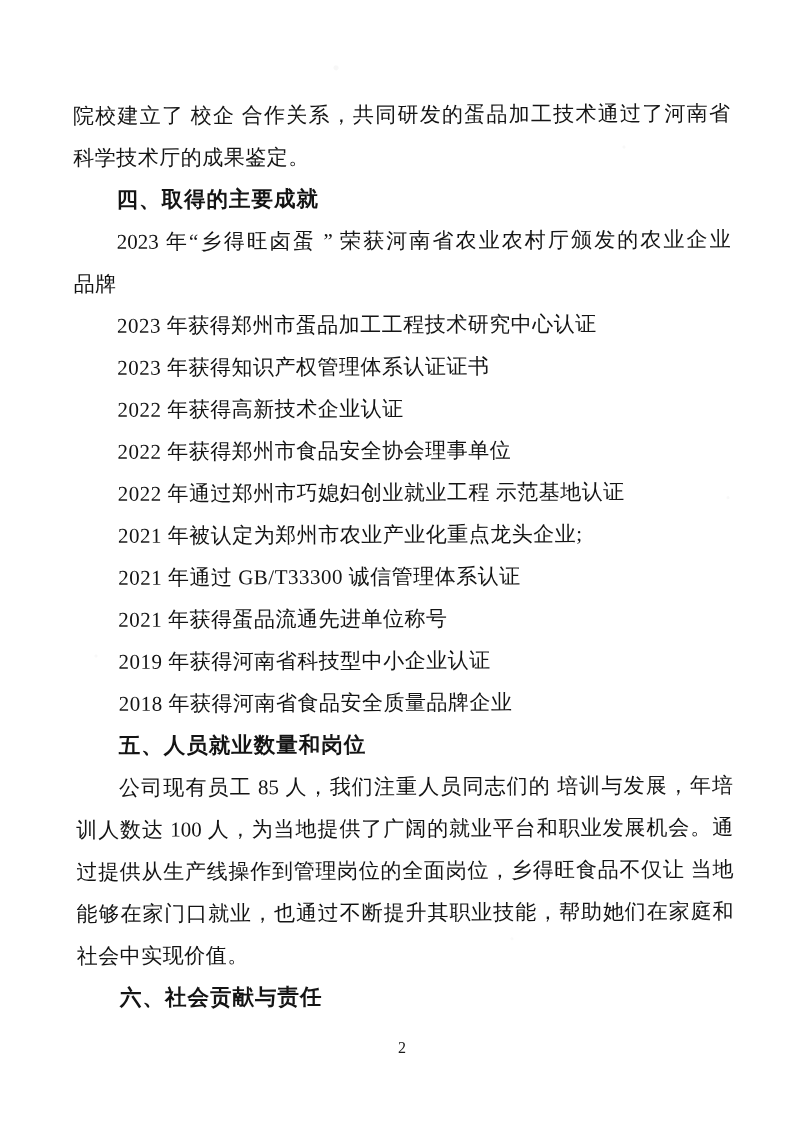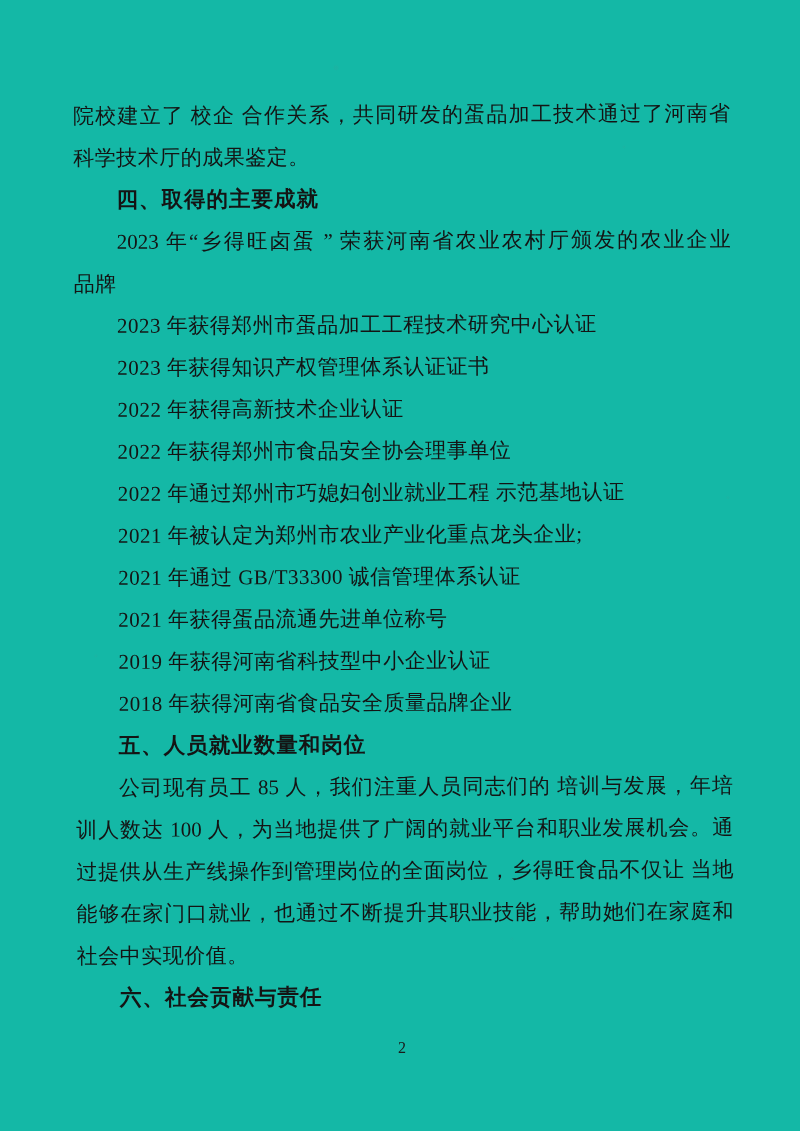--- a/index.html
+++ b/index.html
@@ -5,21 +5,21 @@
   html, body {
     margin: 0;
     padding: 0;
     background: #e8e8e8;
   }
   .page {
     position: relative;
     width: 800px;
     height: 1131px;
     margin: 0 auto;
-    background: #14b8a6;
+    background: #ffffff;
     overflow: hidden;
     font-family: "Liberation Serif", "DejaVu Serif", serif;
     color: #141414;
   }
   
   .page::before {
     content: "";
     position: absolute;
     inset: 0;
     background-image:

